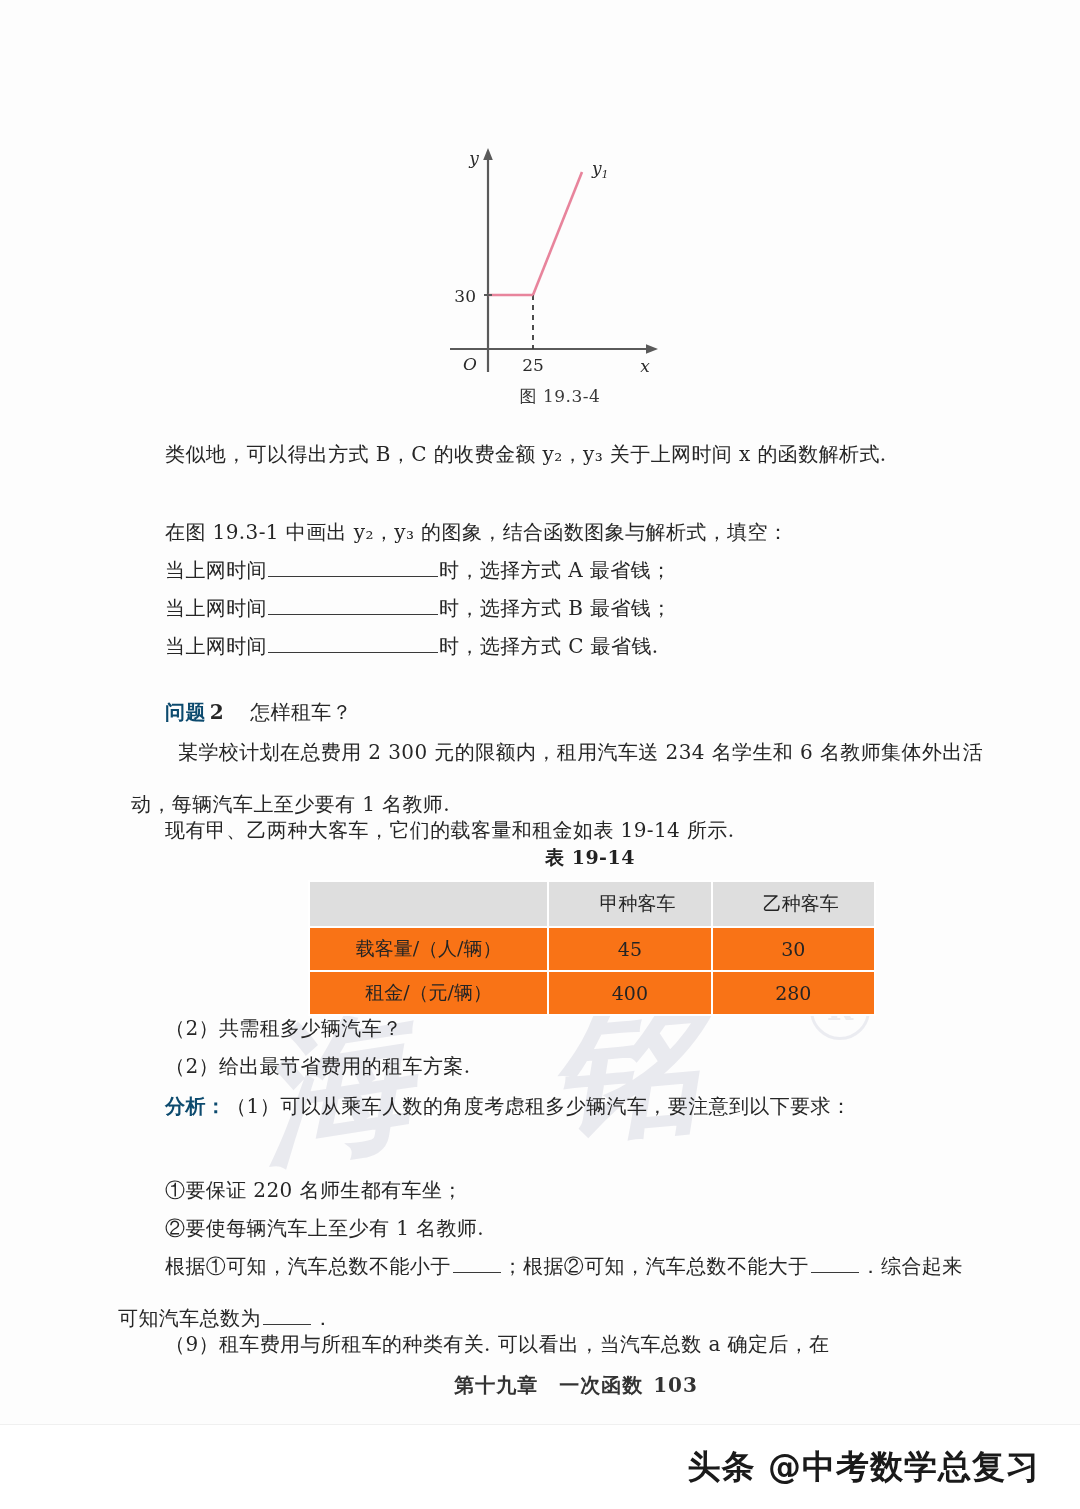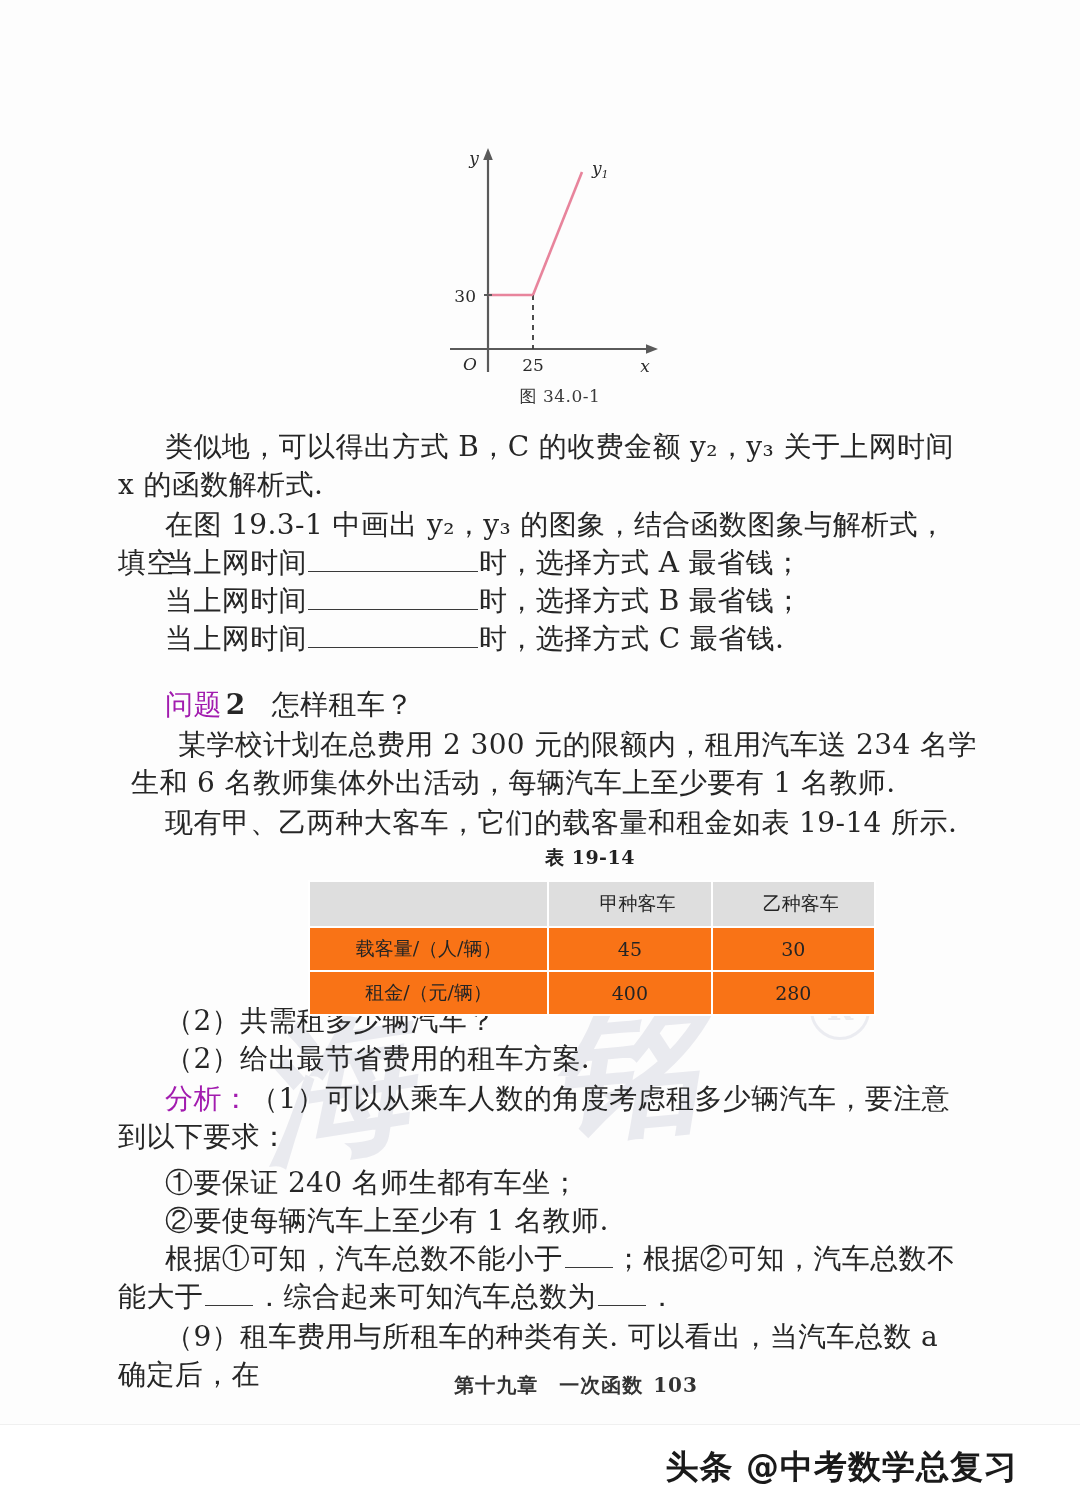--- a/index.html
+++ b/index.html
@@ -84,22 +84,22 @@
   .content {
     position: absolute;
     left: 0; top: 0;
     width: 1080px;
     z-index: 4;
   }
   .para {
     position: absolute;
     left: 118px;
     width: 855px;
-    font-size: 28px;
-    line-height: 38px;
+    font-size: 20px;
+    line-height: 52px;
     color: #262626;
     letter-spacing: 0.4px;
   }
   .indent { text-indent: 47px; }
 
   .blank-long {
     display: inline-block;
     width: 170px;
     border-bottom: 1.4px solid #3a3a3a;
     margin: 0 1px;
@@ -107,22 +107,22 @@
   }
   .blank-short {
     display: inline-block;
     width: 48px;
     border-bottom: 1.4px solid #3a3a3a;
     margin: 0 2px;
     vertical-align: baseline;
   }
 
   .accent {
-    color: #a21caf;
-    font-weight: 400;
+    color: #0c4a6e;
+    font-weight: 700;
   }
   .num { font-family: "DejaVu Serif", "Liberation Serif", serif; }
 
   
   .table-title {
     position: absolute;
     left: 300px;
     top: 845px;
     width: 580px;
     text-align: center;
@@ -180,21 +180,21 @@
     left: 0;
     top: 1424px;
     width: 1080px;
     height: 85px;
     background: #ffffff;
     border-top: 1px solid #f0f0f0;
     z-index: 6;
     display: flex;
     align-items: center;
     justify-content: flex-end;
-    padding-right: 62px;
+    padding-right: 40px;
     box-sizing: border-box;
   }
   .brand-text {
     font-family: "DejaVu Sans", "Liberation Sans", sans-serif;
     font-size: 33px;
     font-weight: 700;
     color: #1a1a1a;
     letter-spacing: 1px;
     white-space: nowrap;
   }
@@ -228,21 +228,21 @@
       <line x1="64" y1="155" x2="72" y2="155" stroke="#5a5a5a" stroke-width="2"></line>
 
       <text x="54" y="24" font-family="DejaVu Serif, serif" font-style="italic" font-size="17" fill="#2b2b2b" text-anchor="middle">y</text>
       <text x="225" y="232" font-family="DejaVu Serif, serif" font-style="italic" font-size="17" fill="#2b2b2b" text-anchor="middle">x</text>
       <text x="50" y="230" font-family="DejaVu Serif, serif" font-style="italic" font-size="17" fill="#2b2b2b" text-anchor="middle">O</text>
       <text x="56" y="162" font-family="DejaVu Serif, serif" font-size="17" fill="#2b2b2b" text-anchor="end">30</text>
       <text x="113" y="231" font-family="DejaVu Serif, serif" font-size="17" fill="#2b2b2b" text-anchor="middle">25</text>
       <text x="172" y="34" font-family="DejaVu Serif, serif" font-style="italic" font-size="17" fill="#2b2b2b" text-anchor="start">y<tspan font-size="11" dy="4">1</tspan></text>
     </svg>
   </div>
-  <div class="fig-caption">图 34.0-1</div>
+  <div class="fig-caption">图 19.3-4</div>
 
   <div class="content">
 
     <div class="para indent" style="top:428px;">类似地，可以得出方式 B，C 的收费金额 y₂，y₃ 关于上网时间 x 的函数解析式.</div>
 
     <div class="para indent" style="top:506px;">在图 19.3-1 中画出 y₂，y₃ 的图象，结合函数图象与解析式，填空：</div>
 
     <div class="para indent" style="top:544px;">
       <span>当上网时间</span><span class="blank-long"></span><span>时，选择方式 A 最省钱；</span>
     </div>
@@ -260,21 +260,21 @@
     <div class="para indent" style="top:726px;margin-left:13px;">某学校计划在总费用 2 300 元的限额内，租用汽车送 234 名学生和 6 名教师集体外出活动，每辆汽车上至少要有 1 名教师.</div>
     <div class="para indent" style="top:804px;">现有甲、乙两种大客车，它们的载客量和租金如表 19-14 所示.</div>
 
     <div class="para indent" style="top:1002px;">（2）共需租多少辆汽车？</div>
     <div class="para indent" style="top:1040px;">（2）给出最节省费用的租车方案.</div>
 
     <div class="para indent" style="top:1080px;">
       <span class="accent">分析：</span><span>（1）可以从乘车人数的角度考虑租多少辆汽车，要注意到以下要求：</span>
     </div>
 
-    <div class="para indent" style="top:1164px;">①要保证 240 名师生都有车坐；</div>
+    <div class="para indent" style="top:1164px;">①要保证 220 名师生都有车坐；</div>
     <div class="para indent" style="top:1202px;">②要使每辆汽车上至少有 1 名教师.</div>
 
     <div class="para indent" style="top:1240px;">
       <span>根据①可知，汽车总数不能小于</span><span class="blank-short"></span><span>；根据②可知，汽车总数不能大于</span><span class="blank-short"></span><span>．综合起来可知汽车总数为</span><span class="blank-short"></span><span>．</span>
     </div>
 
     <div class="para indent" style="top:1318px;">（9）租车费用与所租车的种类有关. 可以看出，当汽车总数 a 确定后，在</div>
   </div>
 
   <div class="table-title">表 19-14</div>

